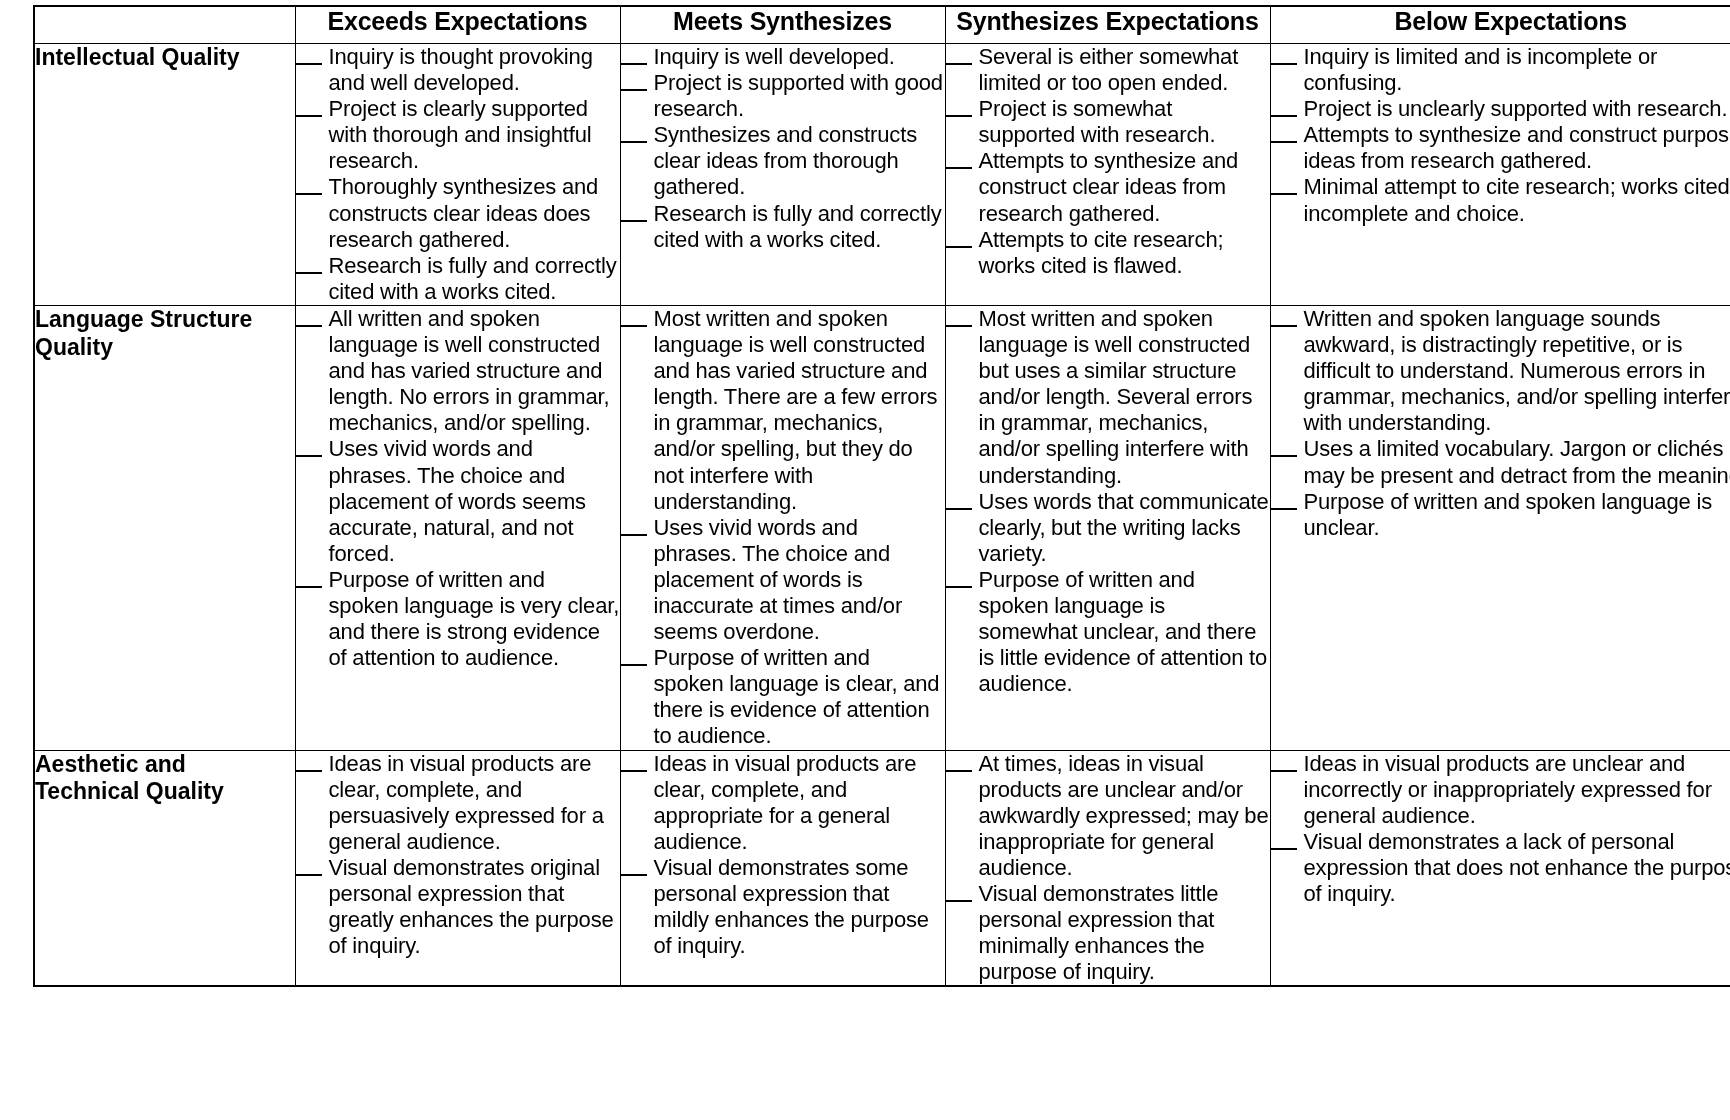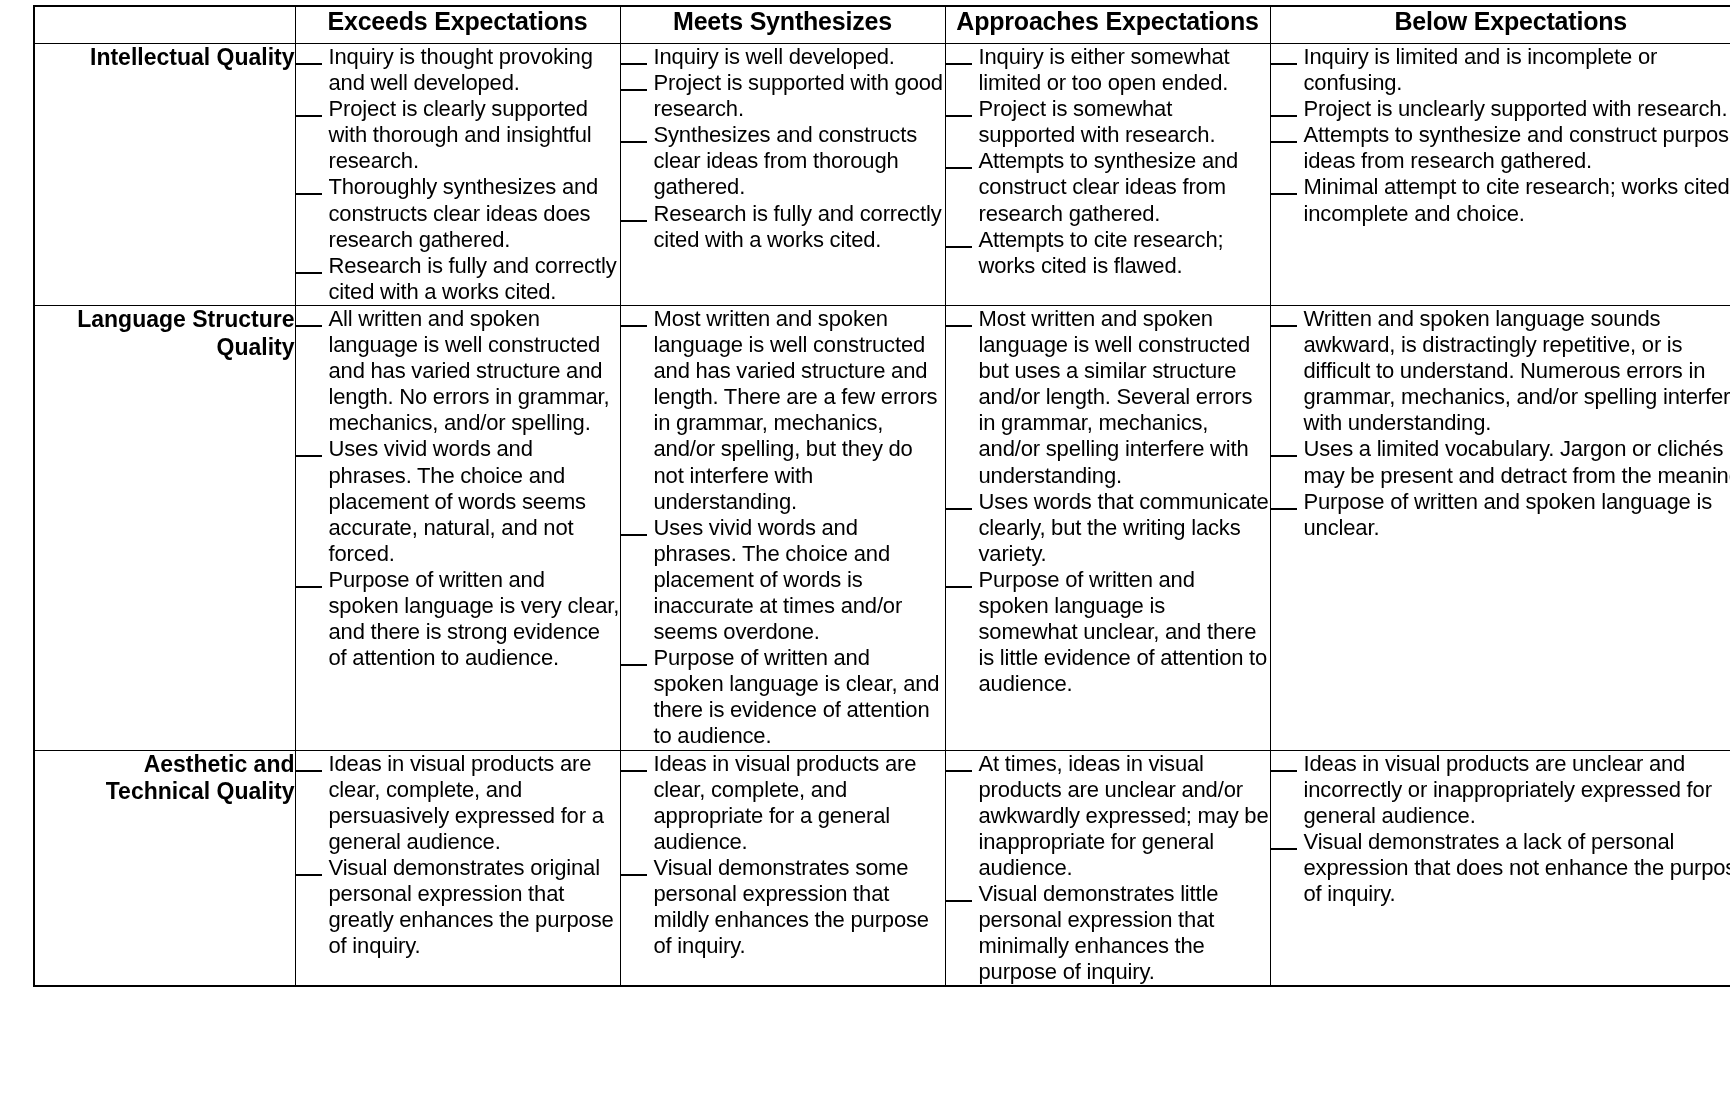--- a/index.html
+++ b/index.html
@@ -52,21 +52,21 @@
     font-weight: bold;
     font-size: 25px;
     letter-spacing: -0.2px;
     padding: 1px 4px 4px 4px;
     white-space: nowrap;
   }
   thead th.blank-head { border-left: 2px solid #000; }
 
   
   td.row-label {
-    text-align: right;
+    text-align: left;
     vertical-align: middle;
     font-weight: bold;
     font-size: 23px;
     line-height: 1.2;
     padding: 4px 10px;
   }
 
   
   td.criteria {
     padding: 6px 8px 10px 8px;
@@ -107,21 +107,21 @@
       <col class="c-crit">
       <col class="c-crit">
       <col class="c-crit">
       <col class="c-crit4">
     </colgroup>
     <thead>
       <tr>
         <th class="blank-head"></th>
         <th>Exceeds Expectations</th>
         <th>Meets Synthesizes</th>
-        <th>Approaches Expectations</th>
+        <th>Synthesizes Expectations</th>
         <th>Below Expectations</th>
       </tr>
     </thead>
     <tbody>
         <tr>
           <td class="row-label">Intellectual Quality</td>
           <td class="criteria">
             <ul class="crit-list">
               <li class="crit-item"><span class="blank"></span><span>Inquiry is thought provoking and well developed.</span></li>
               <li class="crit-item"><span class="blank"></span><span>Project is clearly supported with thorough and insightful research.</span></li>
@@ -132,21 +132,21 @@
           <td class="criteria">
             <ul class="crit-list">
               <li class="crit-item"><span class="blank"></span><span>Inquiry is well developed.</span></li>
               <li class="crit-item"><span class="blank"></span><span>Project is supported with good research.</span></li>
               <li class="crit-item"><span class="blank"></span><span>Synthesizes and constructs clear ideas from thorough gathered.</span></li>
               <li class="crit-item"><span class="blank"></span><span>Research is fully and correctly cited with a works cited.</span></li>
             </ul>
           </td>
           <td class="criteria">
             <ul class="crit-list">
-              <li class="crit-item"><span class="blank"></span><span>Inquiry is either somewhat limited or too open ended.</span></li>
+              <li class="crit-item"><span class="blank"></span><span>Several is either somewhat limited or too open ended.</span></li>
               <li class="crit-item"><span class="blank"></span><span>Project is somewhat supported with research.</span></li>
               <li class="crit-item"><span class="blank"></span><span>Attempts to synthesize and construct clear ideas from research gathered.</span></li>
               <li class="crit-item"><span class="blank"></span><span>Attempts to cite research; works cited is flawed.</span></li>
             </ul>
           </td>
           <td class="criteria">
             <ul class="crit-list">
               <li class="crit-item"><span class="blank"></span><span>Inquiry is limited and is incomplete or confusing.</span></li>
               <li class="crit-item"><span class="blank"></span><span>Project is unclearly supported with research.</span></li>
               <li class="crit-item"><span class="blank"></span><span>Attempts to synthesize and construct purpose ideas from research gathered.</span></li>

